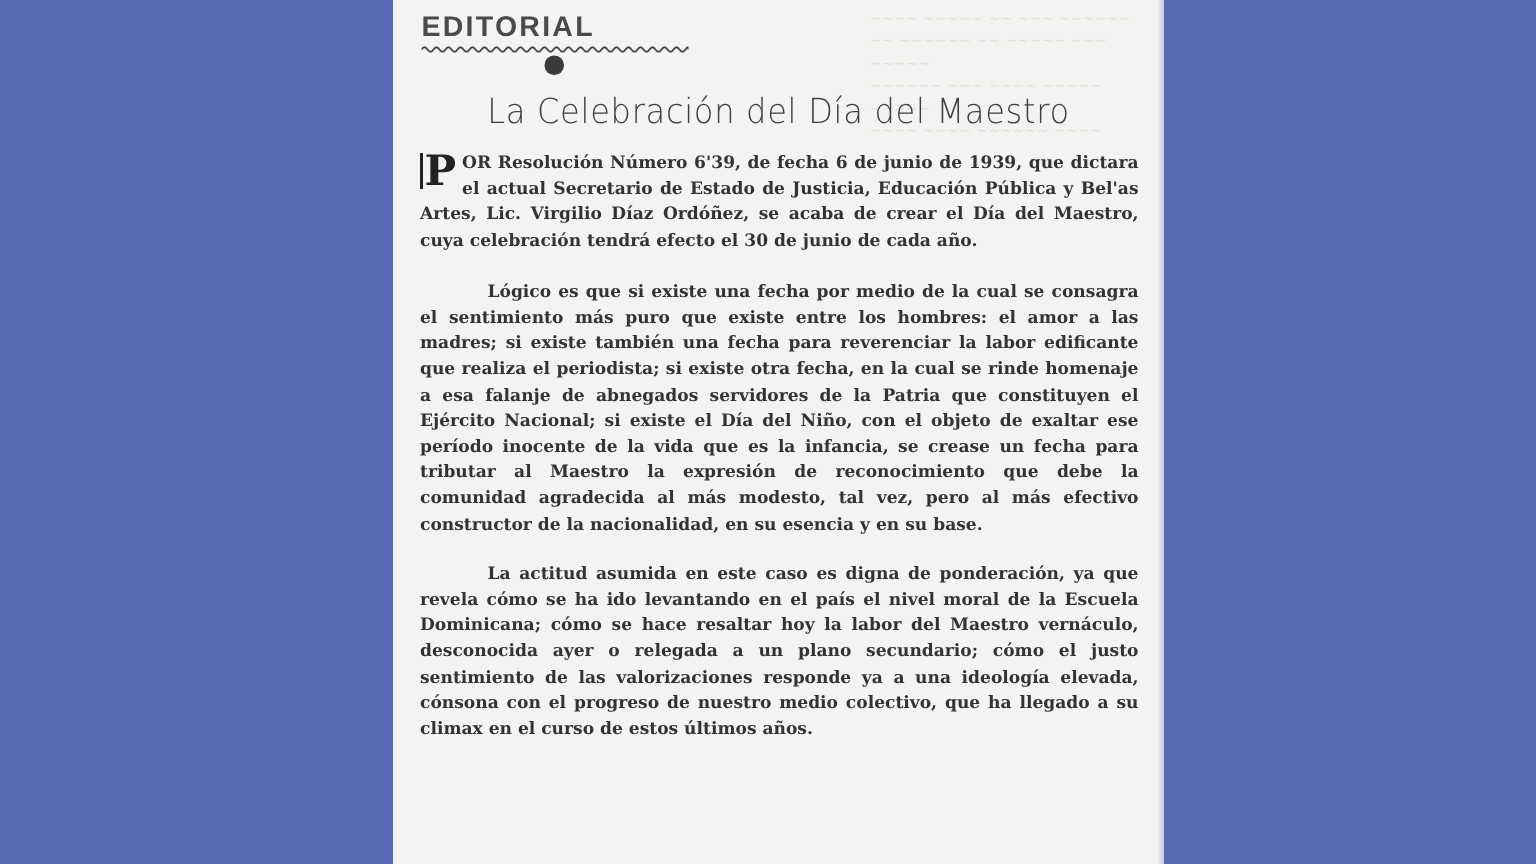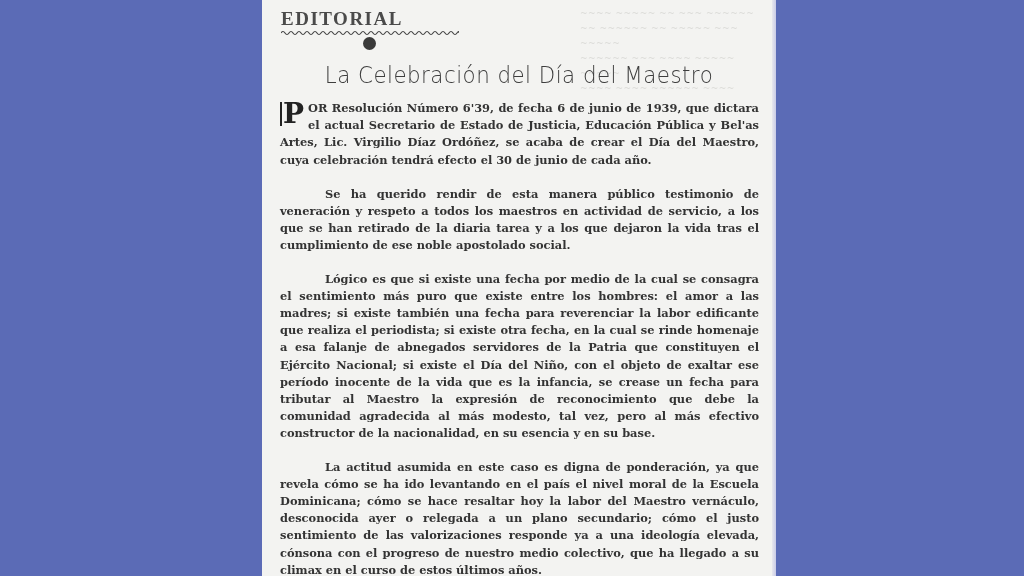--- a/index.html
+++ b/index.html
@@ -17,21 +17,21 @@
   .page::after {
     content: ""; position: absolute; right: 0; top: 0; width: 4px; height: 100%;
     background: linear-gradient(to right, #e8e8ee, #c9cbe6);
   }
   .bleed {
     position: absolute; left: 318px; top: 6px; width: 180px;
     color: #dcdcd9; font-size: 9px; line-height: 15px; letter-spacing: 0.5px;
   }
   .editorial {
     position: absolute; left: 19px; top: 8px;
-    font-family: Liberation Serif, serif; font-weight: bold;
+    font-family: Liberation Sans, sans-serif; font-weight: bold;
     font-size: 19px; letter-spacing: 1.5px; color: #4a4a4a;
   }
   .wavy {
     position: absolute; left: 19px; top: 30px; width: 178px; height: 6px;
   }
   .bullet {
     position: absolute; left: 101px; top: 37px; width: 13px; height: 13px;
     border-radius: 50%; background: #3a3a3a;
   }
   .title {
@@ -64,17 +64,16 @@
   <div class="editorial">EDITORIAL</div>
   <svg class="wavy" viewBox="0 0 178 6" preserveAspectRatio="none">
     <path d="M0 3 Q2 0 4 3 T8 3 T12 3 T16 3 T20 3 T24 3 T28 3 T32 3 T36 3 T40 3 T44 3 T48 3 T52 3 T56 3 T60 3 T64 3 T68 3 T72 3 T76 3 T80 3 T84 3 T88 3 T92 3 T96 3 T100 3 T104 3 T108 3 T112 3 T116 3 T120 3 T124 3 T128 3 T132 3 T136 3 T140 3 T144 3 T148 3 T152 3 T156 3 T160 3 T164 3 T168 3 T172 3 T176 3 T178 3" stroke="#444" stroke-width="1.2" fill="none"></path>
   </svg>
   <div class="bullet"></div>
 
   <div class="title">La Celebración del Día del Maestro</div>
 
   <div class="body">
     <p class="para first"><span class="dropcap">P</span><span>OR Resolución Número 6'39, de fecha 6 de junio de 1939, que dictara el actual Secretario de Estado de Justicia, Educación Pública y Bel'as Artes, Lic. Virgilio Díaz Ordóñez, se acaba de crear el Día del Maestro, cuya celebración tendrá efecto el 30 de junio de cada año.</span></p>
-    <p class="para">Se ha querido rendir de esta manera público testimonio de veneración y respeto a todos los maestros en actividad de servicio, a los que se han retirado de la diaria tarea y a los que dejaron la vida tras el cumplimiento de ese noble apostolado social.</p>
     <p class="para">Lógico es que si existe una fecha por medio de la cual se consagra el sentimiento más puro que existe entre los hombres: el amor a las madres; si existe también una fecha para reverenciar la labor edificante que realiza el periodista; si existe otra fecha, en la cual se rinde homenaje a esa falanje de abnegados servidores de la Patria que constituyen el Ejército Nacional; si existe el Día del Niño, con el objeto de exaltar ese período inocente de la vida que es la infancia, se crease un fecha para tributar al Maestro la expresión de reconocimiento que debe la comunidad agradecida al más modesto, tal vez, pero al más efectivo constructor de la nacionalidad, en su esencia y en su base.</p>
     <p class="para">La actitud asumida en este caso es digna de ponderación, ya que revela cómo se ha ido levantando en el país el nivel moral de la Escuela Dominicana; cómo se hace resaltar hoy la labor del Maestro vernáculo, desconocida ayer o relegada a un plano secundario; cómo el justo sentimiento de las valorizaciones responde ya a una ideología elevada, cónsona con el progreso de nuestro medio colectivo, que ha llegado a su climax en el curso de estos últimos años.</p>
   </div>
 </div>
 
 </body></html>

